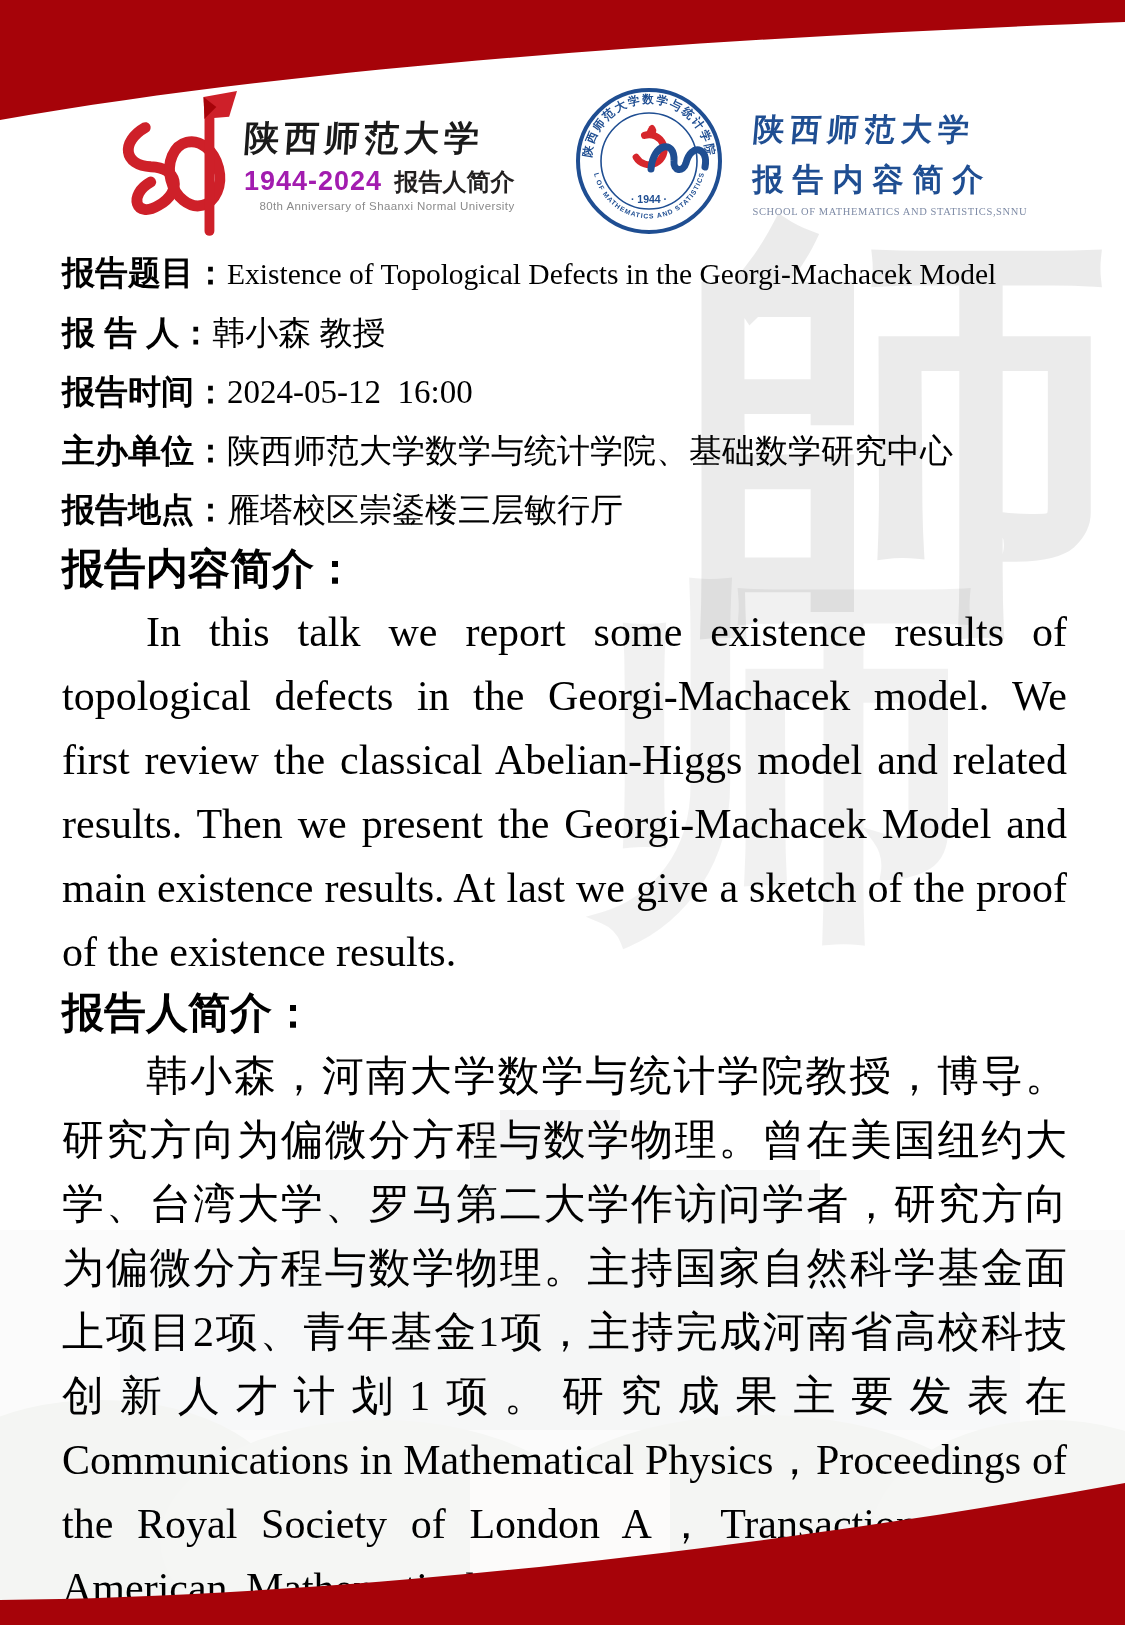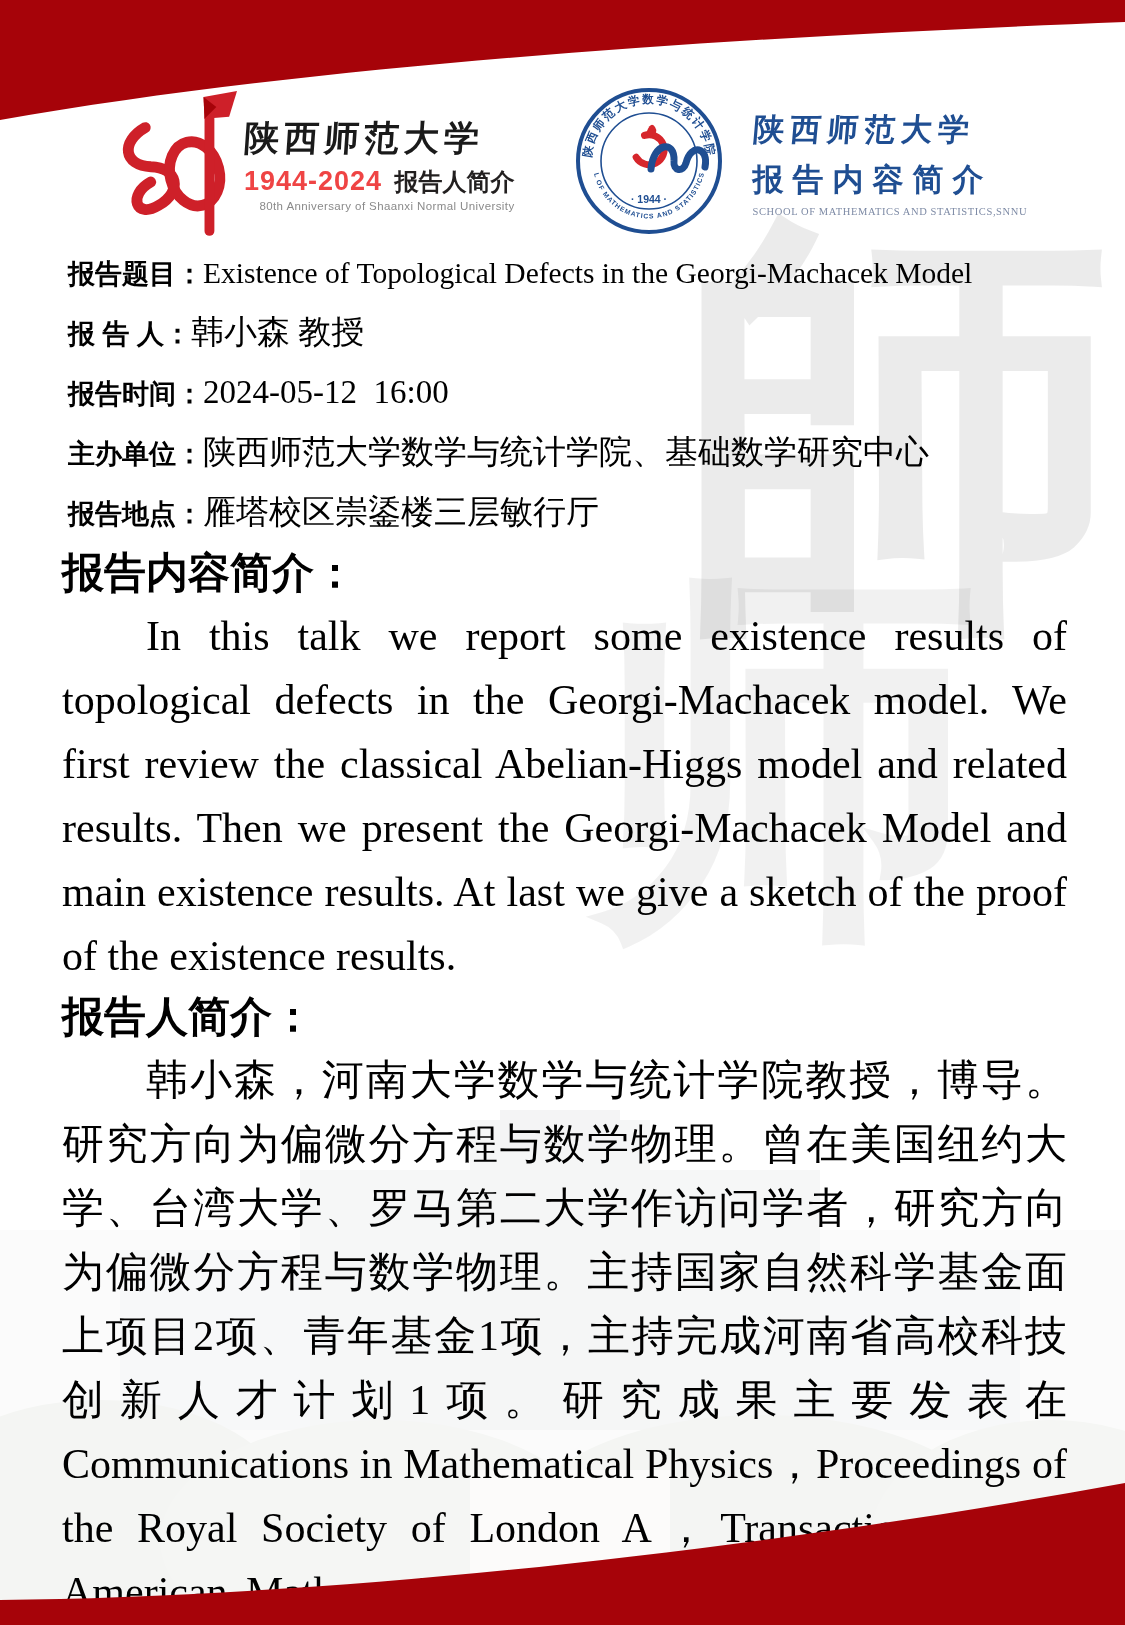--- a/index.html
+++ b/index.html
@@ -29,41 +29,41 @@
   
   .logos{position:absolute;top:88px;left:110px;right:60px;height:150px;z-index:3;display:flex;align-items:center;}
   .uni-logo{display:flex;align-items:center;}
   .uni-logo .texts{margin-left:6px;}
   .cn-callig{
     font-family:"DejaVu Serif","Liberation Serif",serif;
     font-weight:700;font-size:35px;letter-spacing:5px;color:#1a1a1a;
     transform:skewX(-4deg);
   }
   .years-line{margin-top:4px;font-family:"Liberation Sans","DejaVu Sans",sans-serif;font-weight:700;}
-  .years-red{color:#ef4444;font-size:27px;letter-spacing:1px;}
+  .years-red{color:#a21caf;font-size:27px;letter-spacing:1px;}
   .years-cn{color:#221f1f;font-size:24px;margin-left:8px;}
   .tag-en{margin-top:2px;font-family:"Liberation Sans","DejaVu Sans",sans-serif;
     font-size:11.5px;color:#8a8a8a;letter-spacing:.4px;text-align:right;}
   .seal{margin-left:58px;flex:0 0 auto;}
   .school-wordmark{margin-left:28px;}
   .school-callig{
     font-family:"DejaVu Serif","Liberation Serif",serif;
     font-weight:700;font-size:31px;letter-spacing:6px;color:#1f4e92;
     transform:skewX(-5deg);
   }
   .school-cn{margin-top:8px;font-family:"Liberation Sans","DejaVu Sans",sans-serif;
     font-weight:700;font-size:31px;letter-spacing:9px;color:#1f4e92;}
   .school-en{margin-top:5px;font-family:Liberation Serif, serif;
     font-size:10.5px;letter-spacing:.6px;color:#7d8aa5;}
   
   .content{position:absolute;left:62px;right:58px;top:252px;z-index:3;}
   .info-row{white-space:pre;font-size:33px;line-height:41px;margin-bottom:17px;}
   .lab{
     font-family:"Liberation Sans","DejaVu Sans",sans-serif;
-    font-weight:700;font-size:27px;color:#000;margin-left:6px;
+    font-weight:700;font-size:33px;color:#000;
   }
   .val{font-size:33px;}
   .val.title-val{font-size:29.5px;}
   .sec-head{
     font-family:"Liberation Sans","DejaVu Sans",sans-serif;
     font-weight:700;font-size:42px;line-height:42px;margin:6px 0 10px 0;
   }
   .para{
     margin:0 0 8px 0;
     font-size:42px;line-height:64px;

